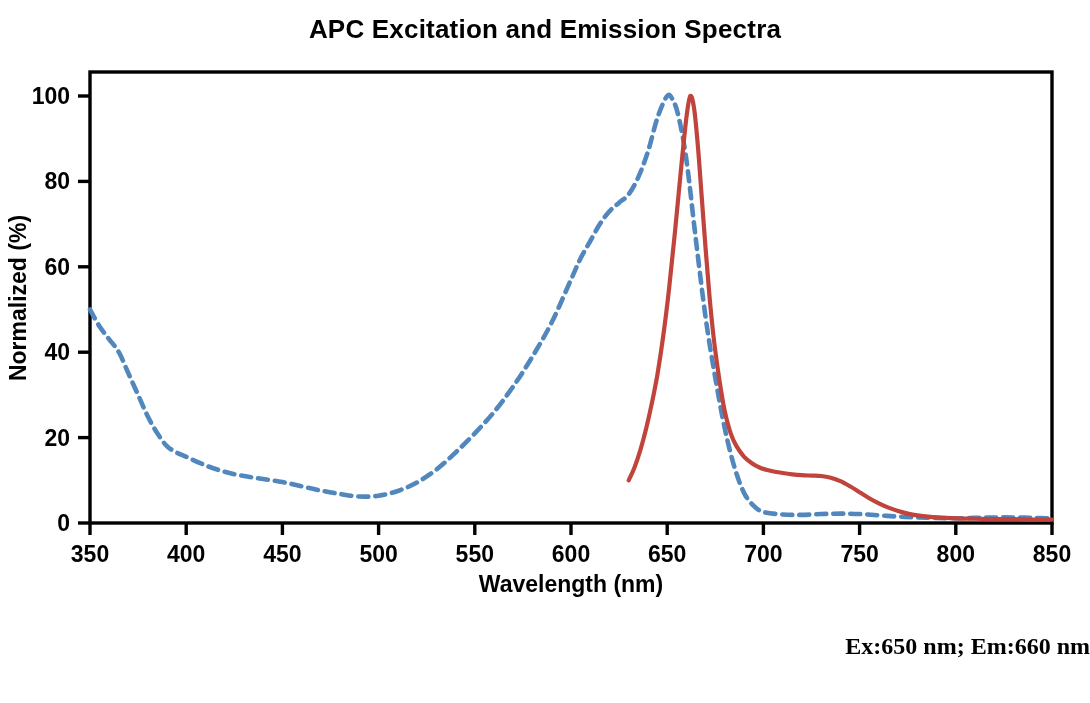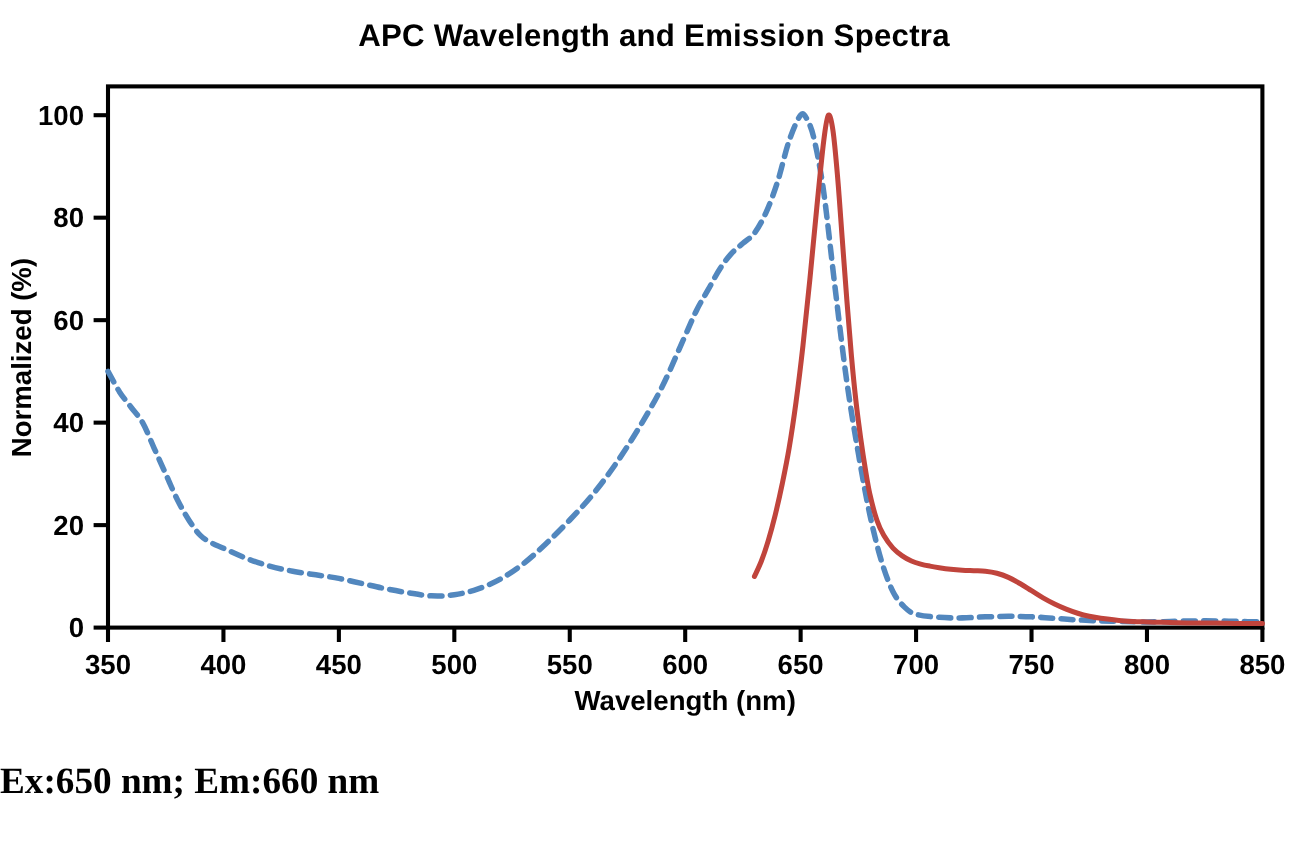--- a/index.html
+++ b/index.html
@@ -31,24 +31,24 @@
     font-weight: bold;
     font-size: 26px;
     letter-spacing: 0.2px;
     color: #000000;
   }
   #chart-caption {
     position: absolute;
     left: 0;
     top: 633px;
     width: 1090px;
-    text-align: left;
+    text-align: right;
     font-family: "Liberation Serif", serif;
     font-weight: bold;
-    font-size: 31px;
+    font-size: 24px;
     color: #000000;
   }
   #plot-svg {
     position: absolute;
     left: 0;
     top: 0;
   }
   .axis-tick-label {
     font-family: "Liberation Sans", sans-serif;
     font-weight: bold;
@@ -74,21 +74,21 @@
     fill: none;
     stroke-linecap: round;
     stroke-linejoin: round;
   }
 </style>
 </head>
 <body>
 
 <div id="figure">
 
-  <div id="chart-title">APC Wavelength and Emission Spectra</div>
+  <div id="chart-title">APC Excitation and Emission Spectra</div>
 
   <svg id="plot-svg" width="1090" height="703">
     <g id="plot-frame">
       <rect x="90" y="72" width="962" height="451" class="frame-line"></rect>
     </g>
     <g id="y-ticks">
         <line x1="78" x2="90" y1="523" y2="523" class="tick-mark"></line>
         <text x="70" y="531" text-anchor="end" class="axis-tick-label">0</text>
         <line x1="78" x2="90" y1="437.6" y2="437.6" class="tick-mark"></line>
         <text x="70" y="445.6" text-anchor="end" class="axis-tick-label">20</text>

